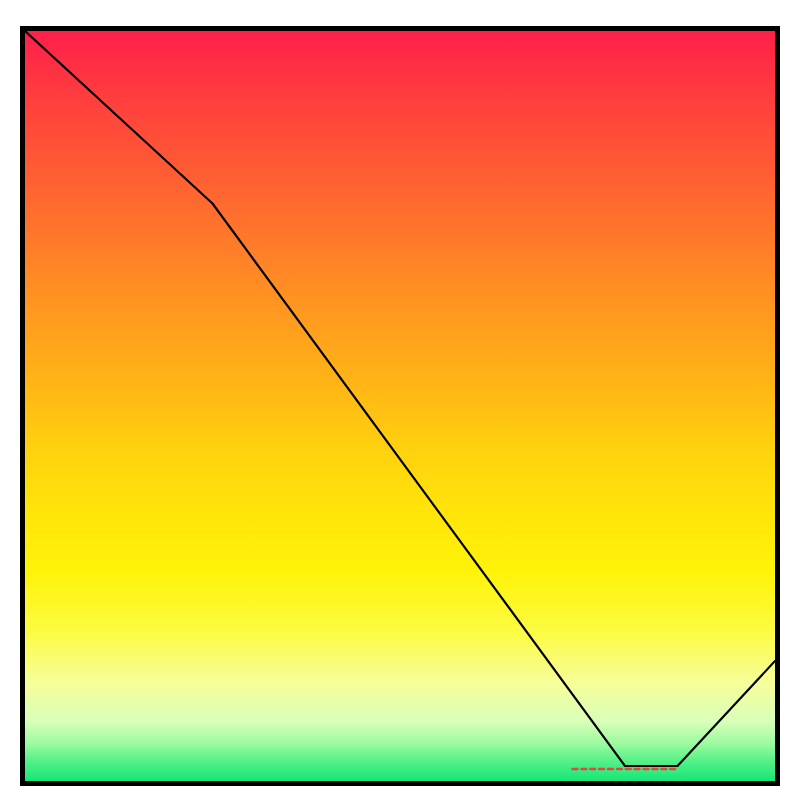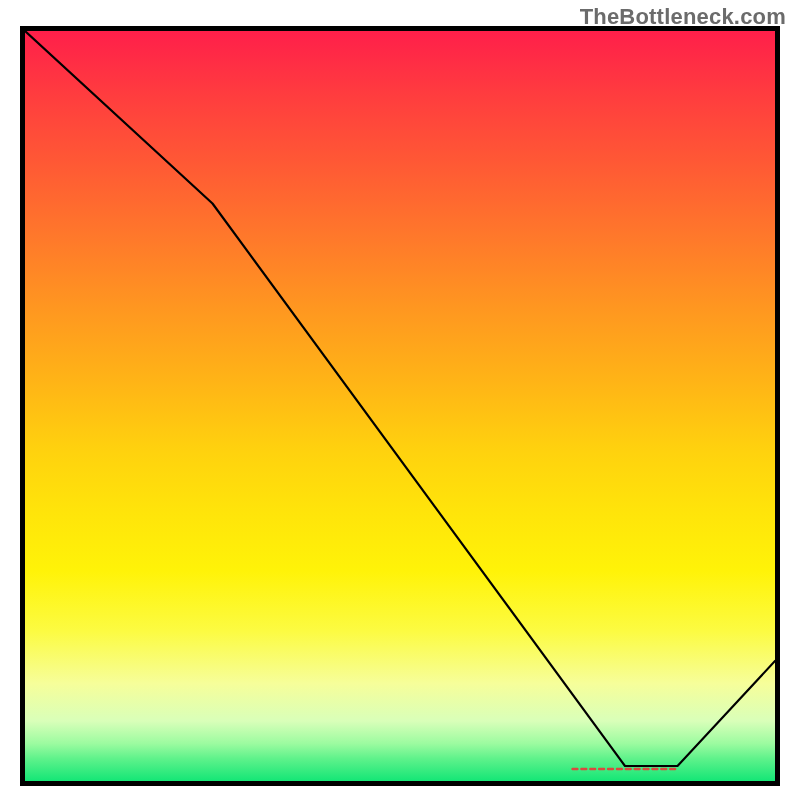--- a/index.html
+++ b/index.html
@@ -74,21 +74,20 @@
     stroke: #d94a3f;
     stroke-width: 2.4;
     stroke-dasharray: 5 4;
     stroke-linecap: round;
   }
 </style>
 </head>
 <body>
 
 <div class="stage">
-  <div class="watermark">TheBottleneck.com</div>
 
   <div class="plot-frame">
     <div class="gradient"></div>
 
     <svg class="overlay" viewBox="0 0 760 760" preserveAspectRatio="none">
       <polyline class="data-line" points="0.0,0.0 190.0,174.8 608.0,744.8 661.2,744.8 760.0,638.4"></polyline>
       <line class="min-marker" x1="554.8" x2="661.2" y1="747.8" y2="747.8"></line>
     </svg>
   </div>
 </div>

